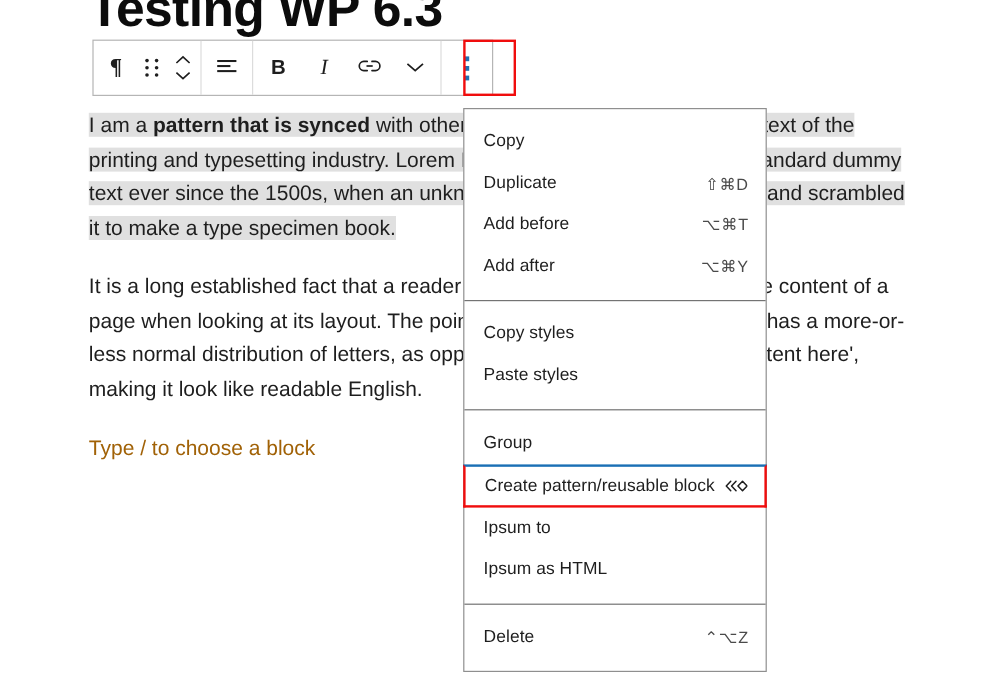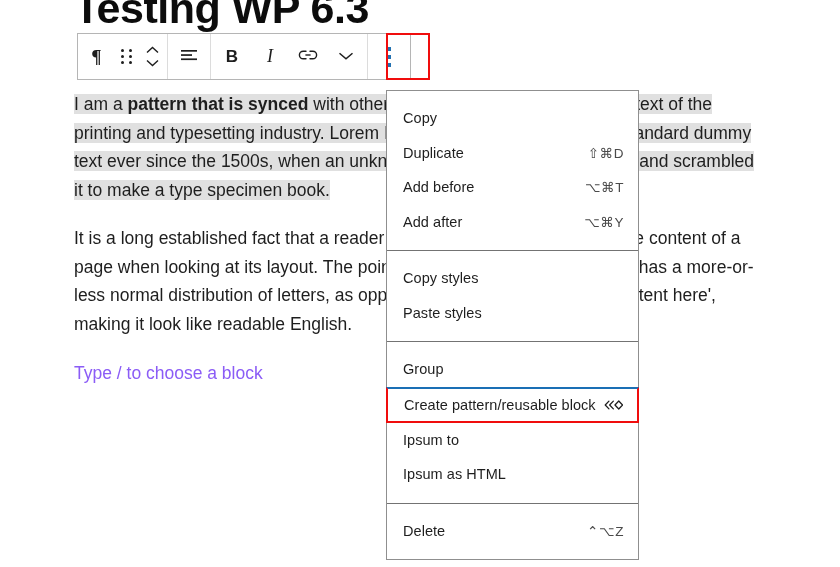--- a/index.html
+++ b/index.html
@@ -63,21 +63,21 @@
     text-decoration: underline wavy #e02020;
     text-decoration-skip-ink: none;
   }
 
   #block-placeholder {
     position: absolute;
     left: 74px;
     top: 359px;
     font-size: 17.5px;
     line-height: 28px;
-    color: #8b5cf6;
+    color: #a16207;
   }
 
   
   #block-toolbar {
     position: absolute;
     left: 77px;
     top: 33px;
     height: 47px;
     display: flex;
     align-items: stretch;

